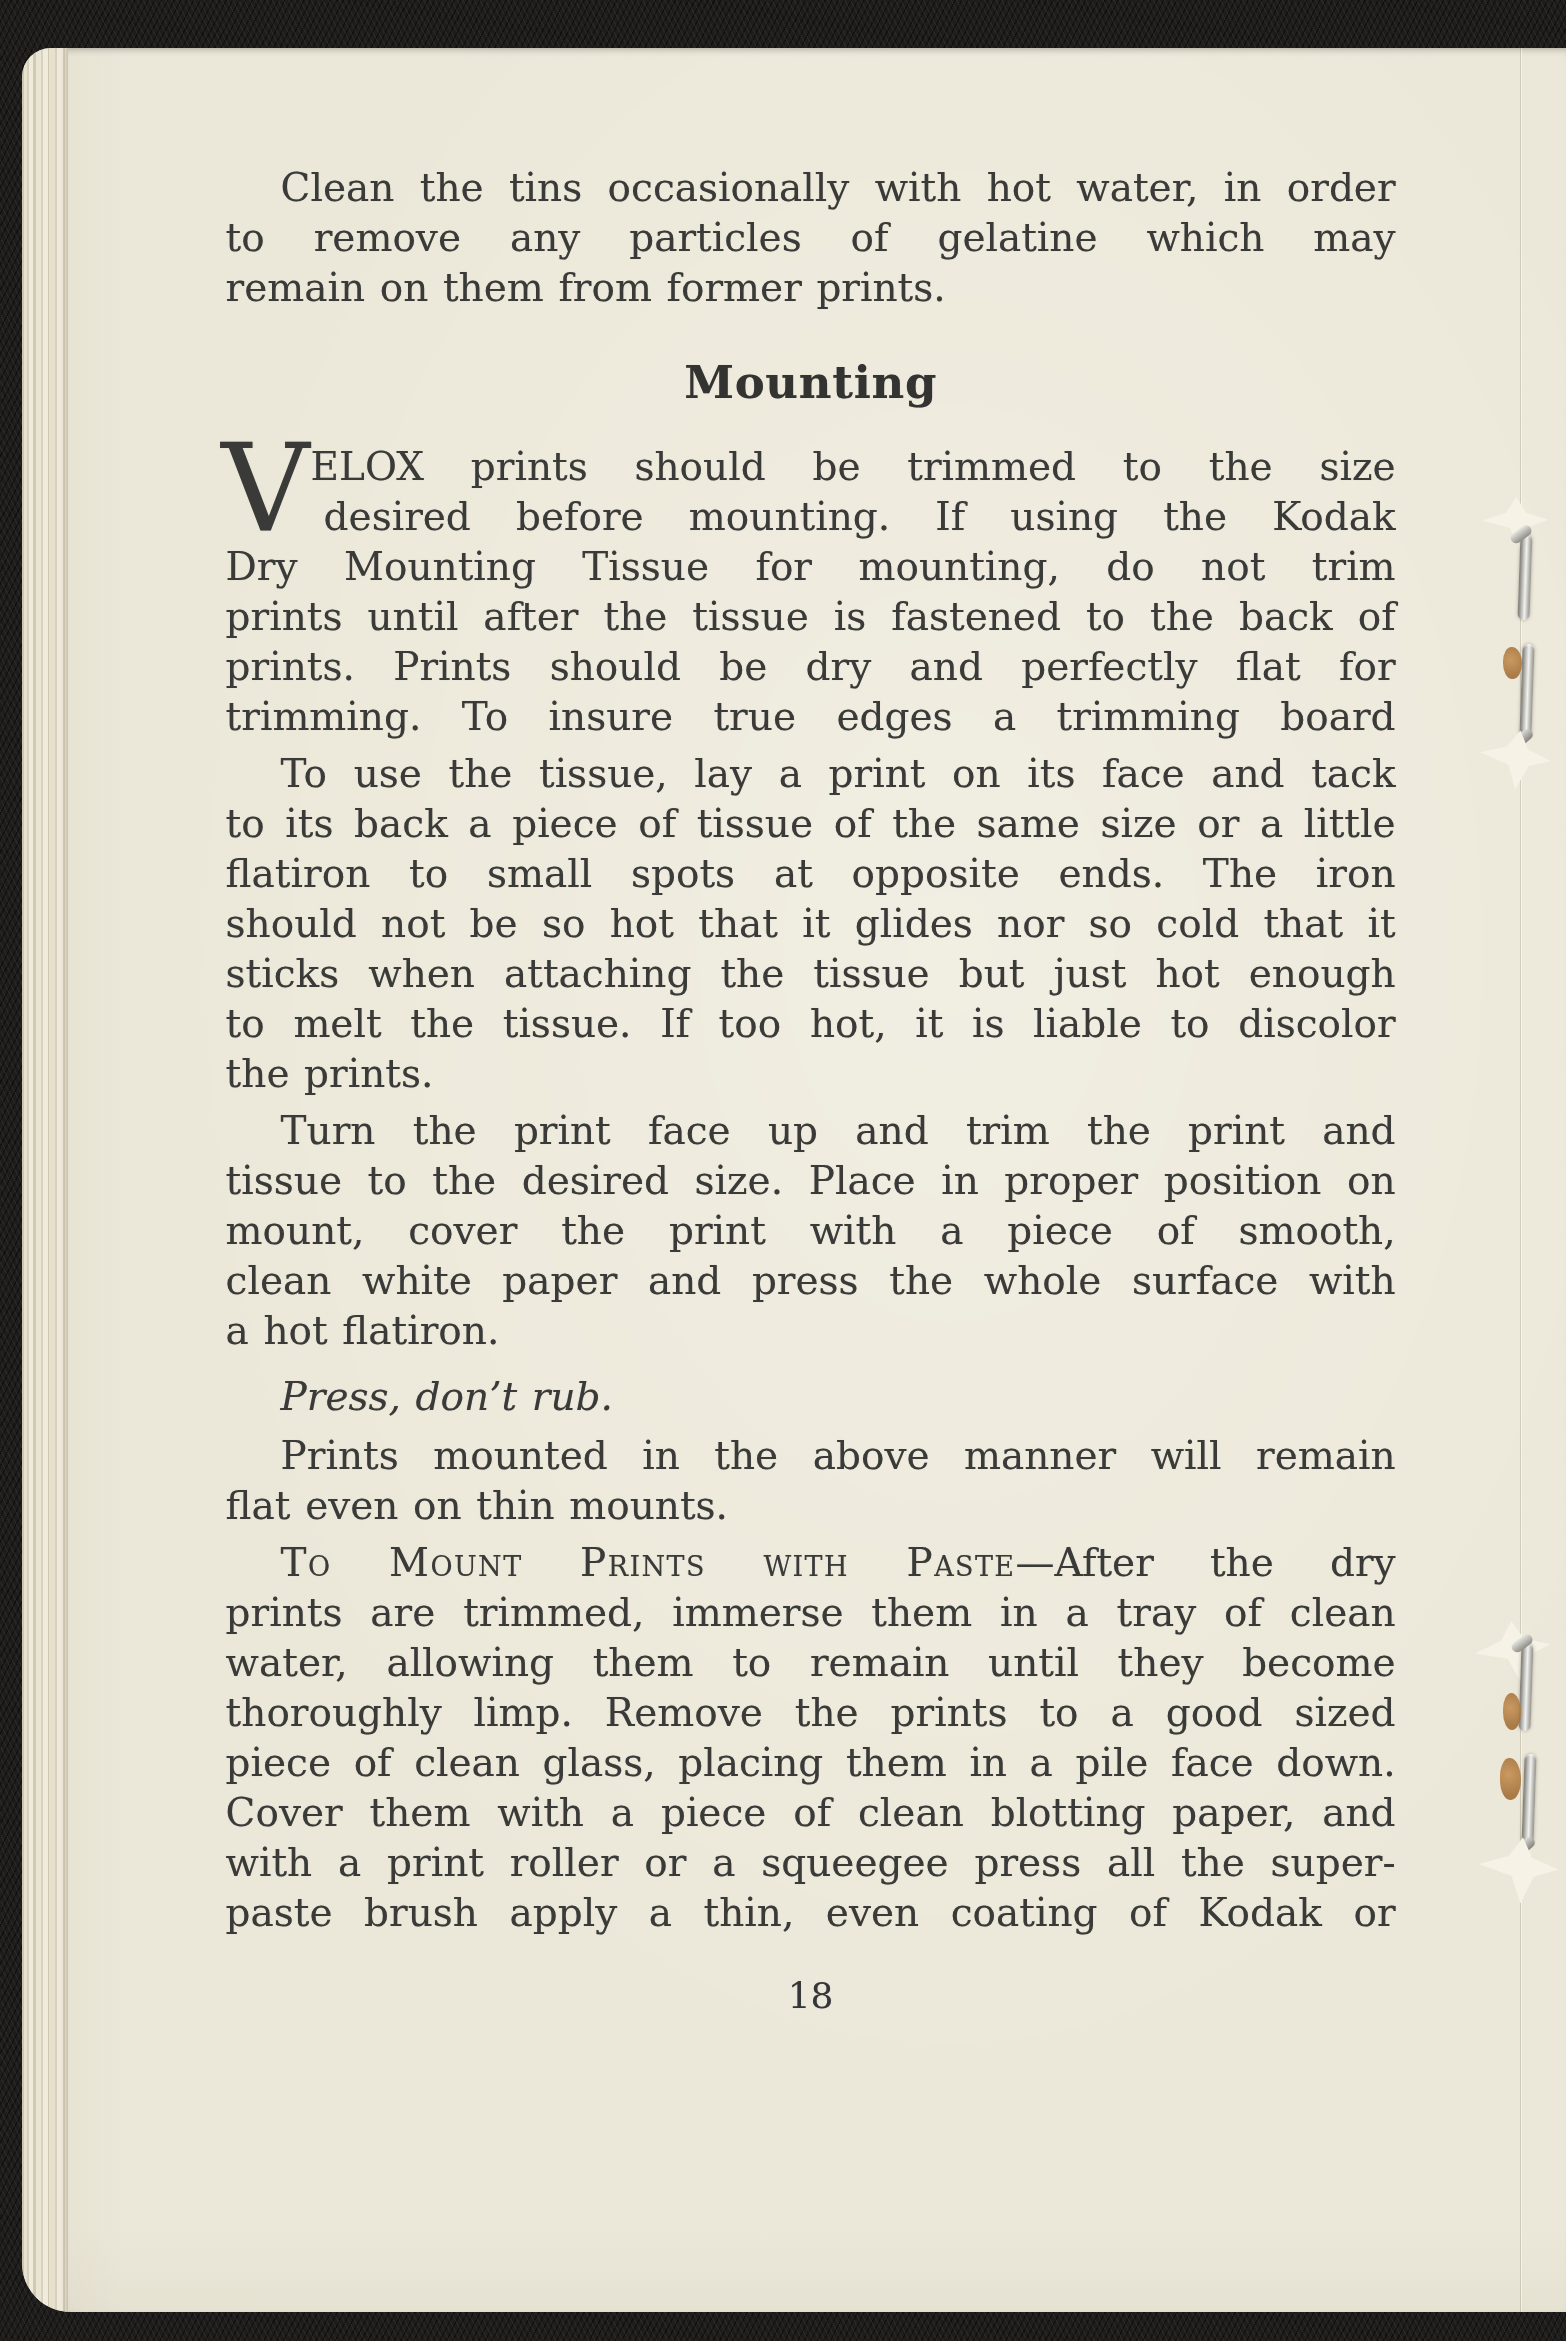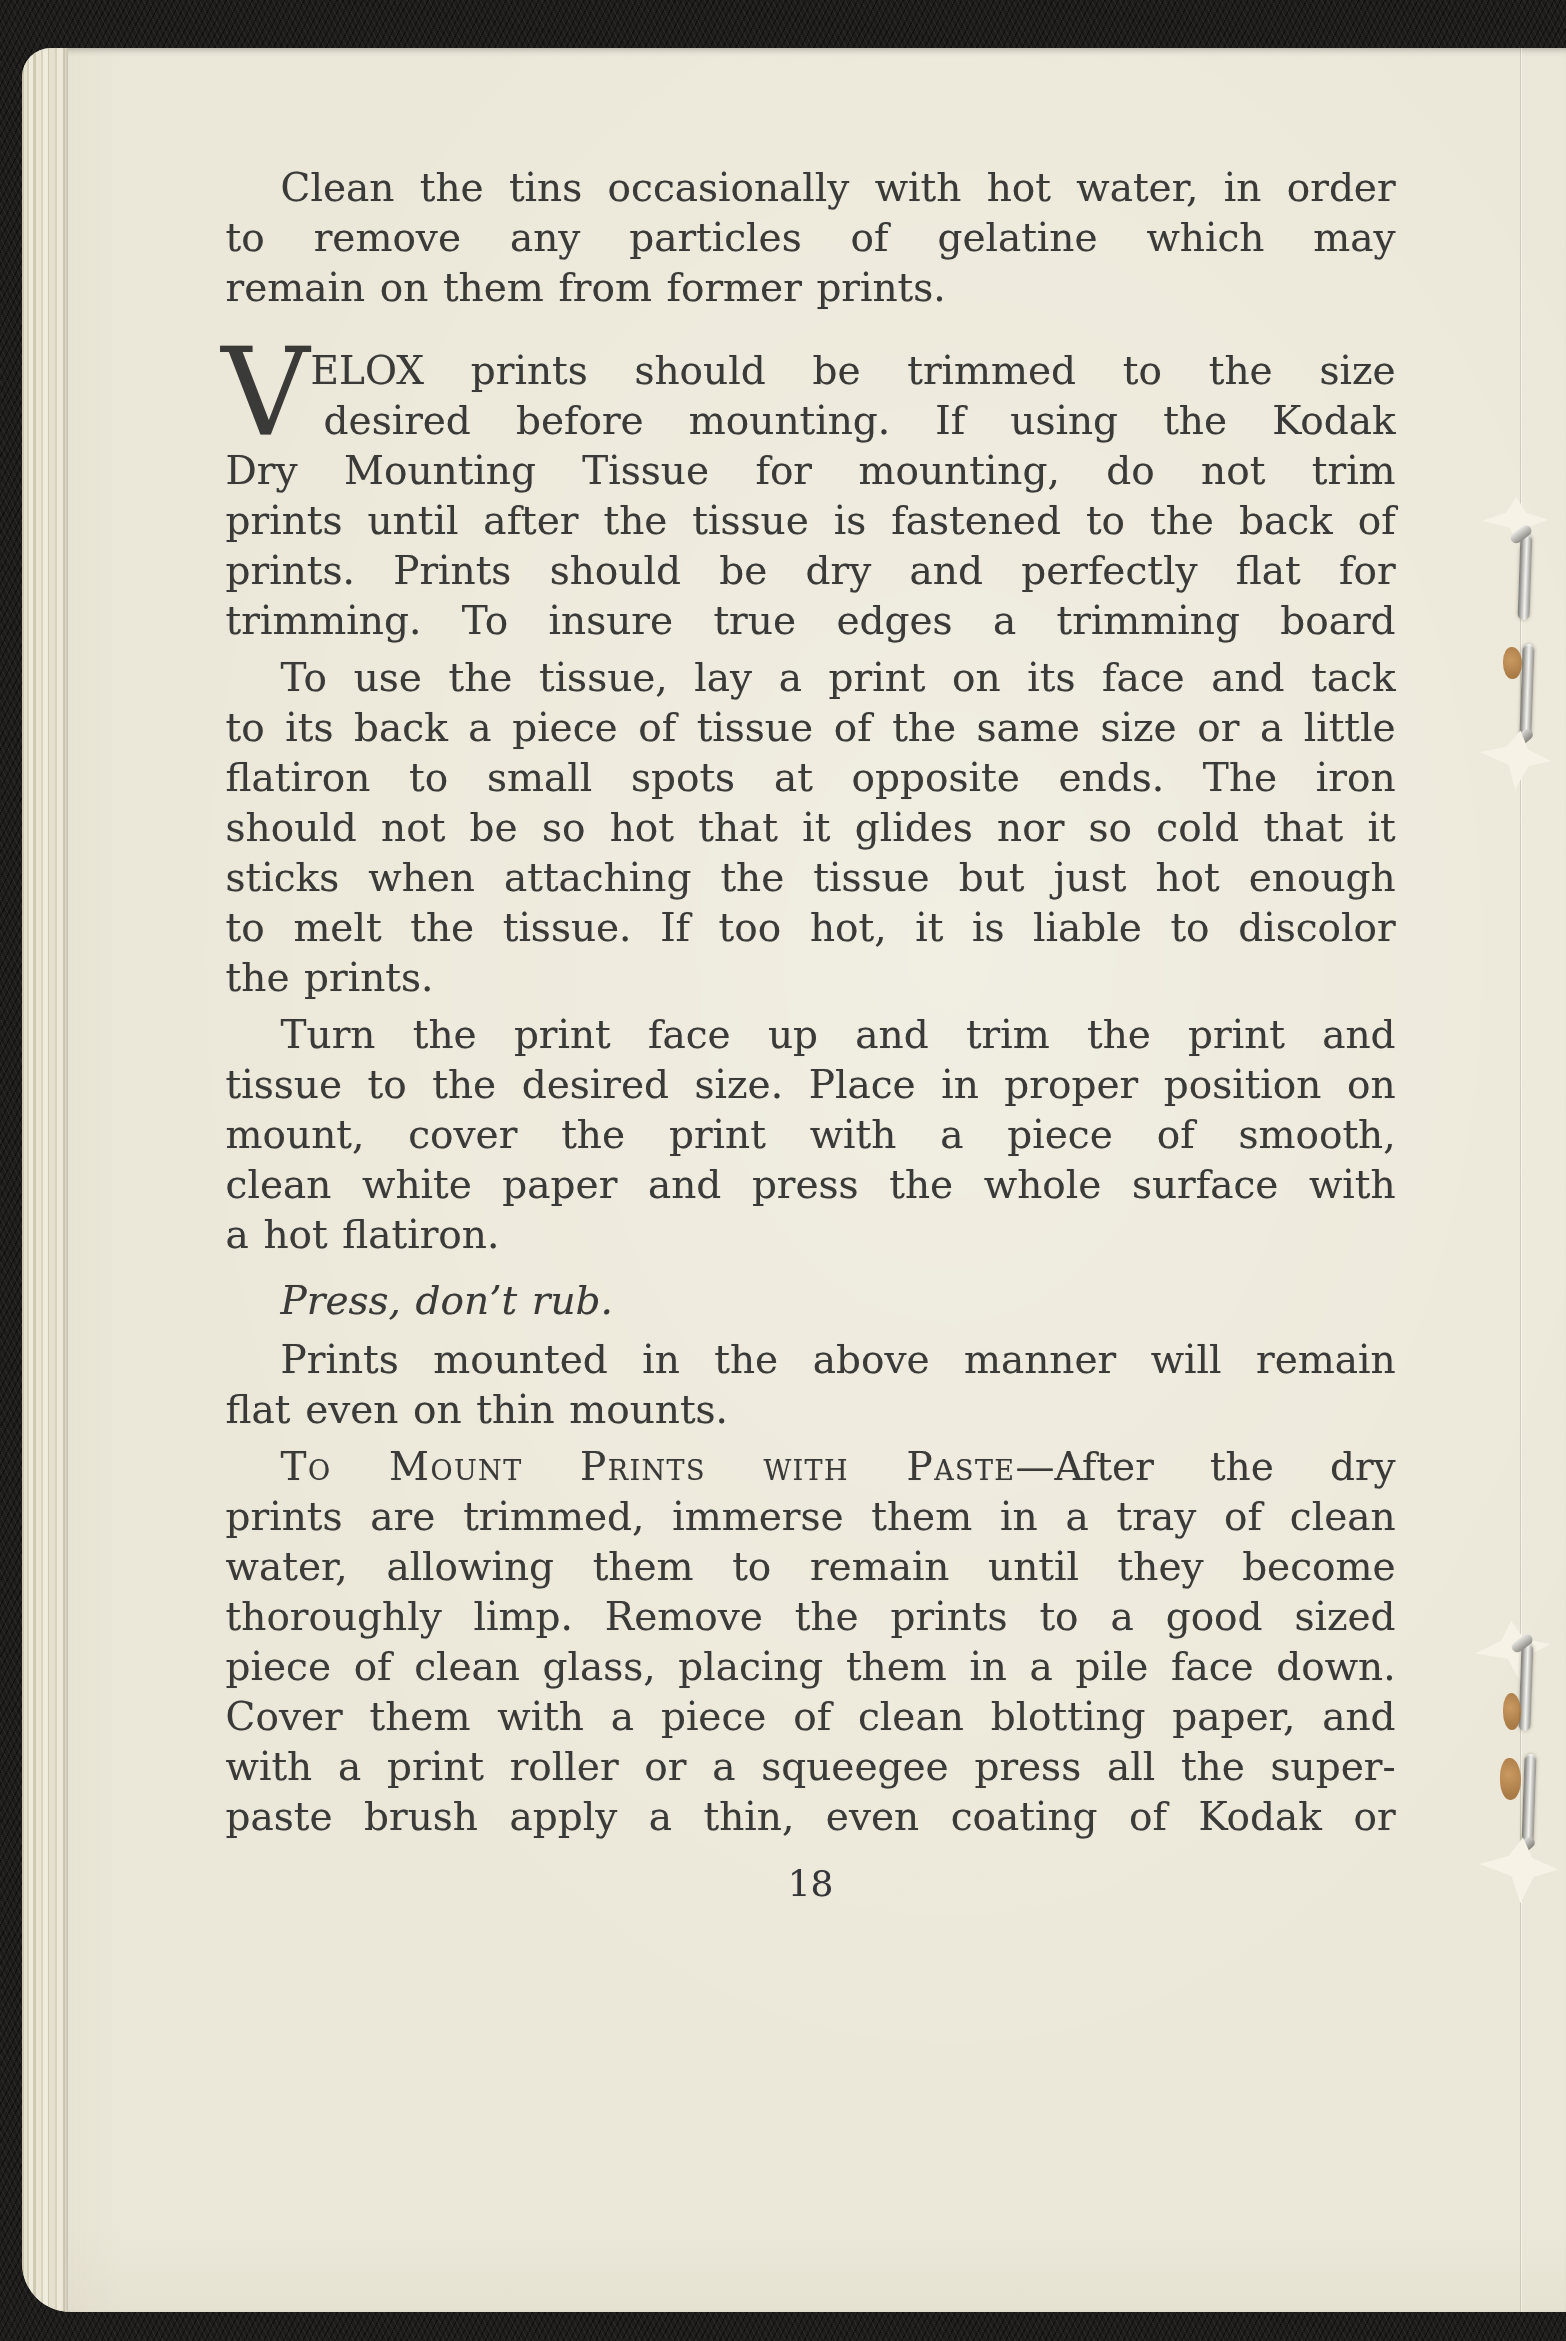--- a/index.html
+++ b/index.html
@@ -112,21 +112,21 @@
   }
   .dc1{padding-left:85px;}
   .dc2{padding-left:98px;}
   .p-tissue{margin-top:7.2px;}
   .p-turn{margin-top:7.2px;}
   .p-press{margin-top:16px;font-style:italic;}
   .p-mounted{margin-top:8.6px;}
   .p-paste{margin-top:7.2px;}
   .sc{font-variant:small-caps;letter-spacing:1.4px;}
   .pagenum{
-    margin-top:20px;text-align:center;
+    margin-top:36px;text-align:center;
     font-size:36px;line-height:43px;color:#35363a;
   }
 </style>
 </head>
 <body>
 
 <div class="page">
   <div class="page-stack"></div>
   <div class="crease"></div>
 
@@ -148,20 +148,21 @@
   </div>
 
   <div class="content">
 
     <div class="para p-clean">
       <div class="ln jl ind">Clean the tins occasionally with hot water, in order</div>
       <div class="ln jl">to remove any particles of gelatine which may</div>
       <div class="ln ll">remain on them from former prints.</div>
     </div>
 
+    <div class="heading">Mounting</div>
 
     <div class="para p-velox">
       <span class="dropcap">V</span>
       <div class="ln jl dc1">ELOX prints should be trimmed to the size</div>
       <div class="ln jl dc2">desired before mounting.  If using the Kodak</div>
       <div class="ln jl">Dry Mounting Tissue for mounting, do not trim</div>
       <div class="ln jl">prints until after the tissue is fastened to the back of</div>
       <div class="ln jl">prints.  Prints should be dry and perfectly flat for</div>
       <div class="ln jl">trimming.  To insure true edges a trimming board</div>
     </div>

